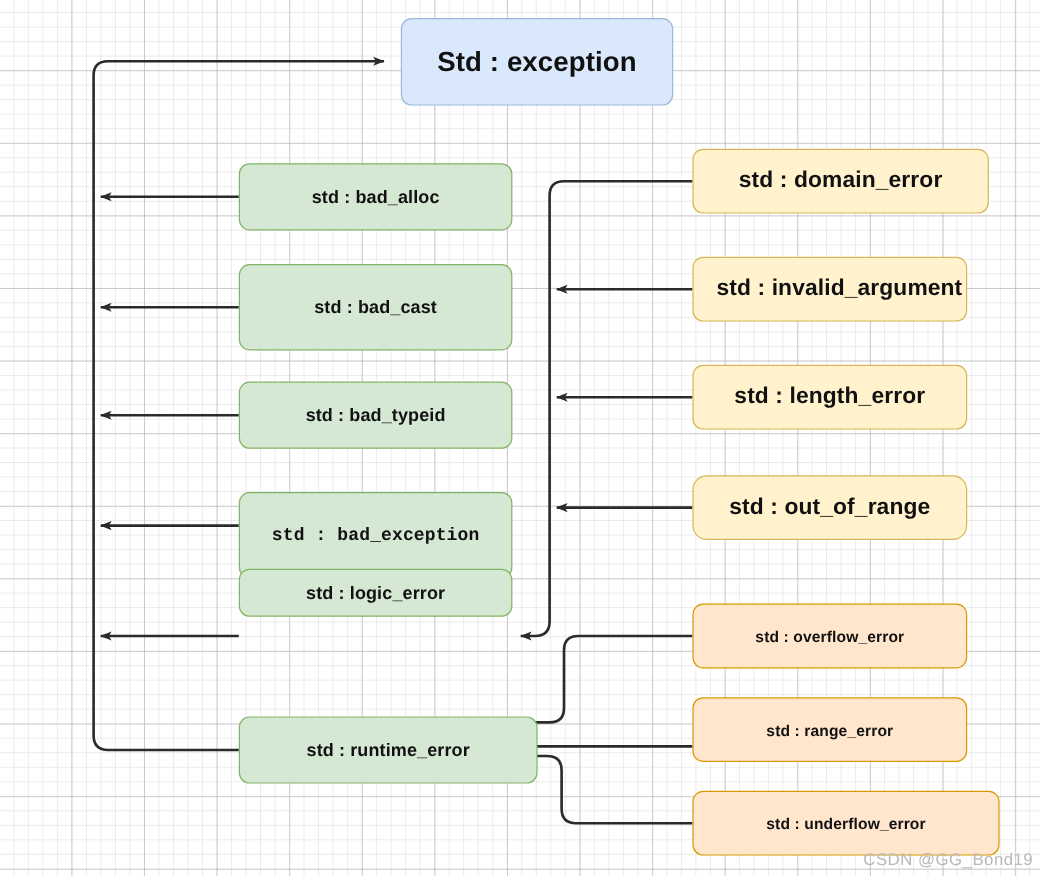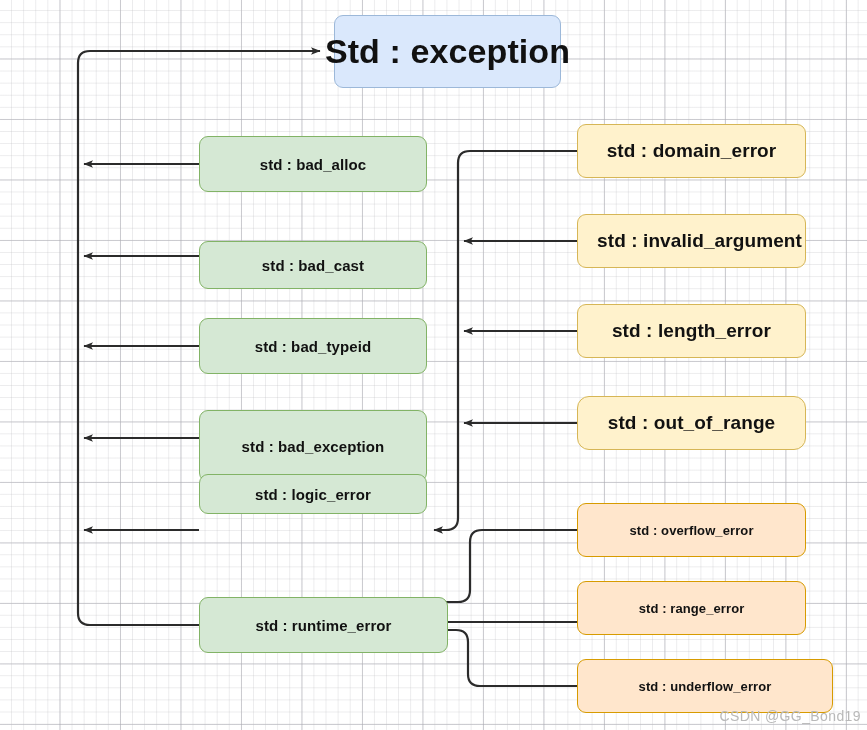--- a/index.html
+++ b/index.html
@@ -32,21 +32,21 @@
     border-radius:9px;
     display:flex;align-items:center;justify-content:center;
     font-weight:bold;
     color:#111111;
     text-align:center;
     letter-spacing:0.1px;
     white-space:nowrap;
   }
   .node-root{
     background:#dae8fc;border:1.6px solid #9cb8d9;
-    font-size:34px;
+    font-size:23px;
   }
   .node-green{
     background:#d5e8d4;border:1.6px solid #82b366;
     font-size:15px;
   }
   .node-yellow{
     background:#fff2cc;border:1.6px solid #d6b656;
     font-size:19px;
   }
   .node-orange{
@@ -94,27 +94,27 @@
 
       <path d="M577,530 L482,530 Q470,530 470,542 L470,590 Q470,602 458,602 L434,602" marker-end="url(#ah)"></path>
       <path d="M577,622 L434,622" marker-end="url(#ah)"></path>
       <path d="M577,686 L480,686 Q468,686 468,674 L468,642 Q468,630 456,630 L434,630" marker-end="url(#ah)"></path>
     </g>
   </svg>
 
   <div class="node node-root" style="left:334px;top:15px;width:227px;height:73px;">Std : exception</div>
 
   <div class="node node-green" style="left:199px;top:136px;width:228px;height:56px;">std : bad_alloc</div>
-  <div class="node node-green" style="left:199px;top:241px;width:228px;height:48px;">std : bad_cast</div>
+  <div class="node node-green" style="left:199px;top:220px;width:228px;height:72px;">std : bad_cast</div>
   <div class="node node-green" style="left:199px;top:318px;width:228px;height:56px;">std : bad_typeid</div>
-  <div class="node node-green" style="left:199px;top:410px;width:228px;height:72px;">std : bad_exception</div>
+  <div class="node node-green" style="left:199px;top:410px;width:228px;height:72px;font-family:Liberation Mono, monospace;">std : bad_exception</div>
   <div class="node node-green" style="left:199px;top:474px;width:228px;height:40px;">std : logic_error</div>
   <div class="node node-green" style="left:199px;top:597px;width:249px;height:56px;">std : runtime_error</div>
 
-  <div class="node node-yellow" style="left:577px;top:124px;width:229px;height:54px;">std : domain_error</div>
+  <div class="node node-yellow" style="left:577px;top:124px;width:247px;height:54px;">std : domain_error</div>
   <div class="node node-yellow" style="left:577px;top:214px;width:229px;height:54px;padding-left:16px;">std : invalid_argument</div>
   <div class="node node-yellow" style="left:577px;top:304px;width:229px;height:54px;">std : length_error</div>
   <div class="node node-yellow" style="left:577px;top:396px;width:229px;height:54px;border-radius:12px;">std : out_of_range</div>
   <div class="node node-orange" style="left:577px;top:503px;width:229px;height:54px;">std : overflow_error</div>
   <div class="node node-orange" style="left:577px;top:581px;width:229px;height:54px;">std : range_error</div>
   <div class="node node-orange" style="left:577px;top:659px;width:256px;height:54px;">std : underflow_error</div>
 
   <div class="watermark">CSDN @GG_Bond19</div>
 </div>
 

